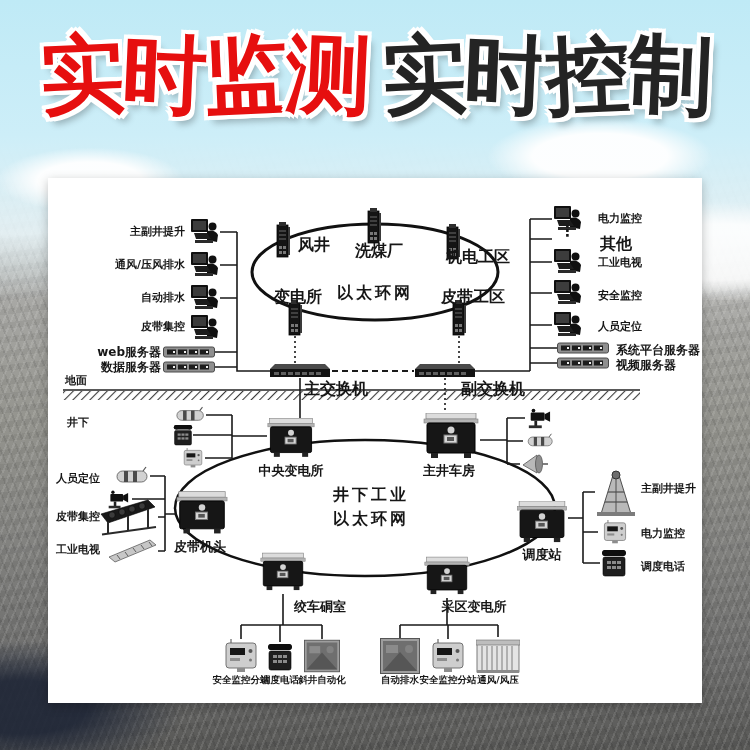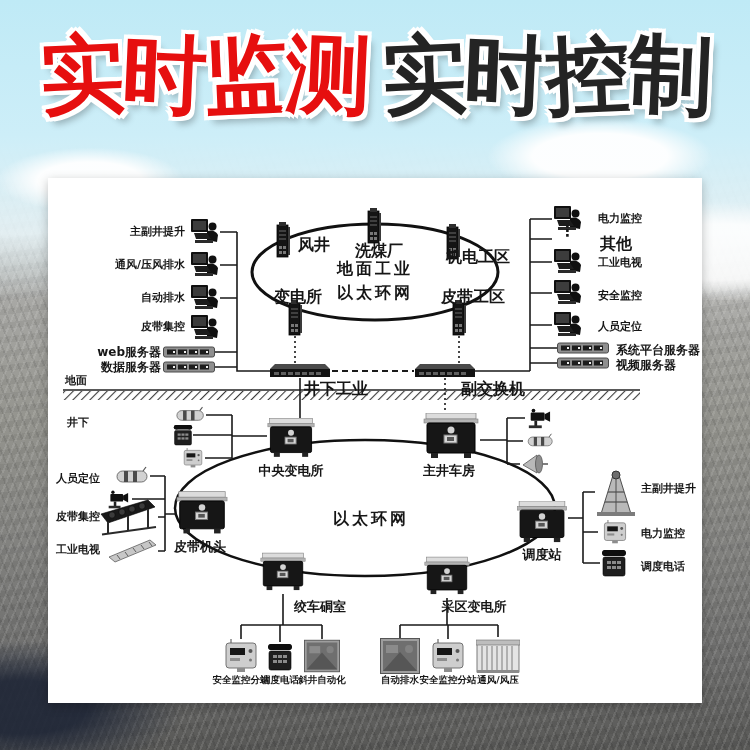--- a/index.html
+++ b/index.html
@@ -295,43 +295,43 @@
   <div class="lbl" style="right:517px;top:114px">自动排水</div>
   <div class="lbl" style="right:517px;top:143px">皮带集控</div>
   <div class="lbl f10" style="right:541px;top:168px">web服务器</div>
   <div class="lbl f10" style="right:541px;top:183px">数据服务器</div>
 
   <div class="lbl f12" style="left:250px;top:58px">风井</div>
   <div class="lbl f12 c" style="left:305px;top:64px;width:52px">洗煤厂</div>
   <div class="lbl f12" style="left:398px;top:70px">机电工区</div>
   <div class="lbl f12" style="left:226px;top:110px">变电所</div>
   <div class="lbl f12" style="left:393px;top:110px">皮带工区</div>
-  <div class="lbl f16 c" style="left:257px;top:82px;width:140px">地面工业</div>
   <div class="lbl f16 c" style="left:257px;top:106px;width:140px">以太环网</div>
 
   <div class="lbl" style="left:550px;top:35px">电力监控</div>
   <div class="dots lbl" style="left:512px;top:46px">⋮</div>
   <div class="lbl f12" style="left:552px;top:57px">其他</div>
   <div class="lbl" style="left:550px;top:79px">工业电视</div>
   <div class="lbl" style="left:550px;top:112px">安全监控</div>
   <div class="lbl" style="left:550px;top:143px">人员定位</div>
   <div class="lbl f10" style="left:568px;top:166px">系统平台服务器</div>
   <div class="lbl f10" style="left:568px;top:181px">视频服务器</div>
 
-  <div class="lbl f12" style="left:256px;top:202px">井下工业</div>
+  <div class="lbl f12" style="left:256px;top:202px">主交换机</div>
   <div class="lbl f12" style="left:413px;top:202px">副交换机</div>
   <div class="lbl" style="left:17px;top:197px">地面</div>
   <div class="lbl" style="left:19px;top:239px">井下</div>
 
   <div class="lbl f13 c" style="left:193px;top:286px;width:100px">中央变电所</div>
   <div class="lbl f13 c" style="left:351px;top:286px;width:100px">主井车房</div>
   <div class="lbl f13 c" style="left:102px;top:362px;width:100px">皮带机头</div>
   <div class="lbl f13 c" style="left:444px;top:370px;width:100px">调度站</div>
   <div class="lbl f13 c" style="left:222px;top:422px;width:100px">绞车硐室</div>
   <div class="lbl f13 c" style="left:376px;top:422px;width:100px">采区变电所</div>
+  <div class="lbl f16 c" style="left:253px;top:308px;width:140px">井下工业</div>
   <div class="lbl f16 c" style="left:253px;top:332px;width:140px">以太环网</div>
 
   <div class="lbl" style="right:602px;top:295px">人员定位</div>
   <div class="lbl" style="right:602px;top:333px">皮带集控</div>
   <div class="lbl" style="right:602px;top:366px">工业电视</div>
 
   <div class="lbl" style="left:593px;top:305px">主副井提升</div>
   <div class="lbl" style="left:593px;top:350px">电力监控</div>
   <div class="lbl" style="left:593px;top:383px">调度电话</div>
 

